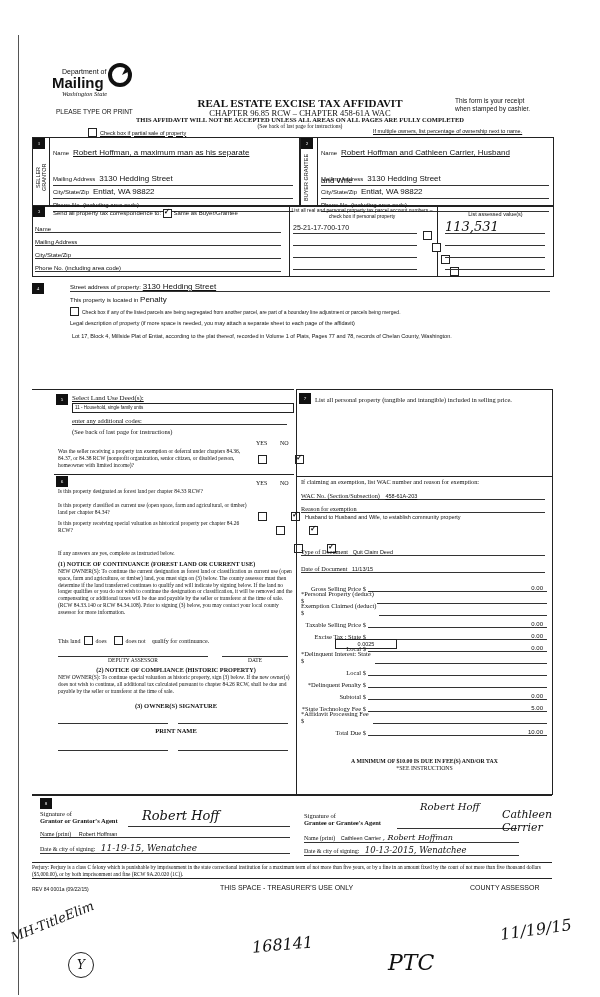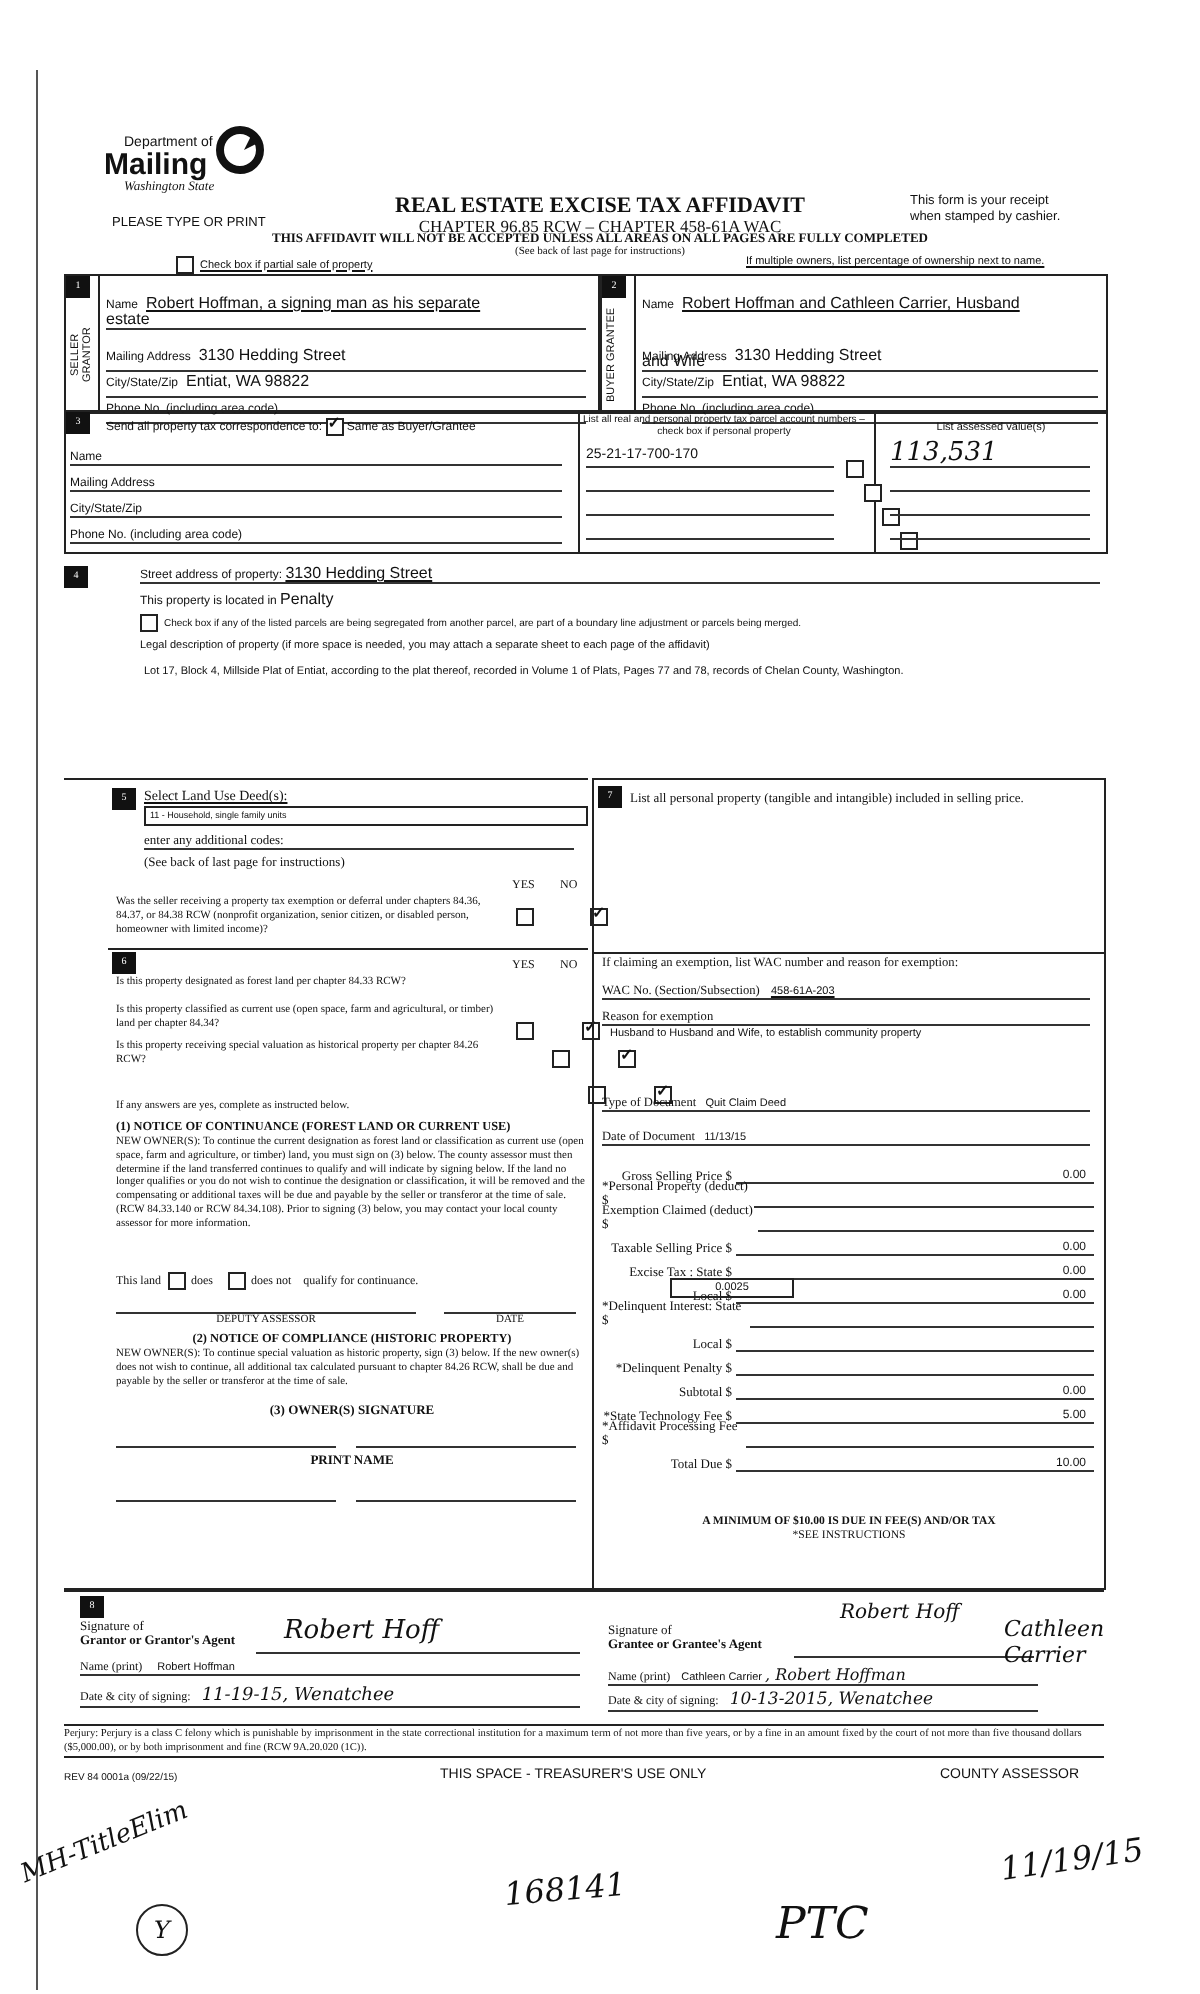--- a/index.html
+++ b/index.html
@@ -61,23 +61,22 @@
   <span>Check box if partial sale of property</span>
 </div>
 <div class="abs multi sans">If multiple owners, list percentage of ownership next to name.</div>
 
 <div class="abs box" style="left:32px;top:137px;width:266px;height:68px;">
   <div class="abs secnum" style="left:0;top:0;">1</div>
   <div class="abs vlabel sans" style="left:2px;top:14px;width:12px;height:50px;">SELLER GRANTOR</div>
   <div class="abs" style="left:16px;top:0;width:1px;height:68px;background:#222;"></div>
   <div class="abs" style="left:20px;top:3px;width:240px;">
     <span class="lbl sans">Name</span>
-    <span class="fill">Robert Hoffman, a signing man as his separate</span>
-  </div>
-  <div class="abs fill uline" style="left:20px;top:17px;width:240px;text-decoration:none;">estate</div>
+    <span class="fill">Robert Hoffman, a maximum man as his separate</span>
+  </div>
   <div class="abs uline" style="left:20px;top:29px;width:240px;">
     <span class="lbl sans">Mailing Address</span>
     <span class="fill" style="text-decoration:none">3130 Hedding Street</span>
   </div>
   <div class="abs uline" style="left:20px;top:42px;width:240px;">
     <span class="lbl sans">City/State/Zip</span>
     <span class="fill" style="text-decoration:none">Entiat, WA 98822</span>
   </div>
   <div class="abs uline" style="left:20px;top:55px;width:240px;">
     <span class="lbl sans">Phone No. (including area code)</span>

